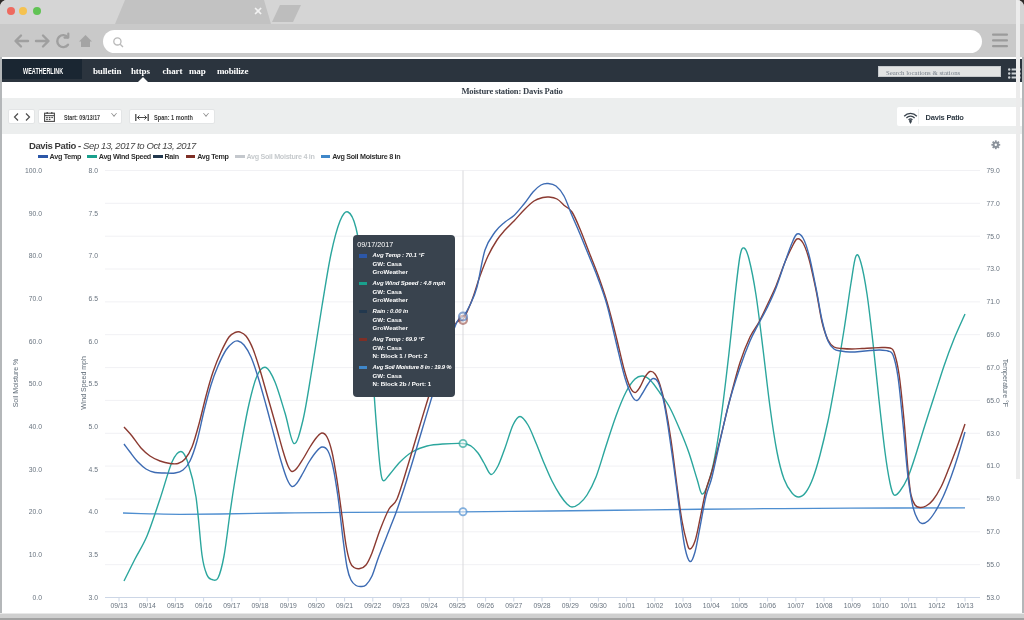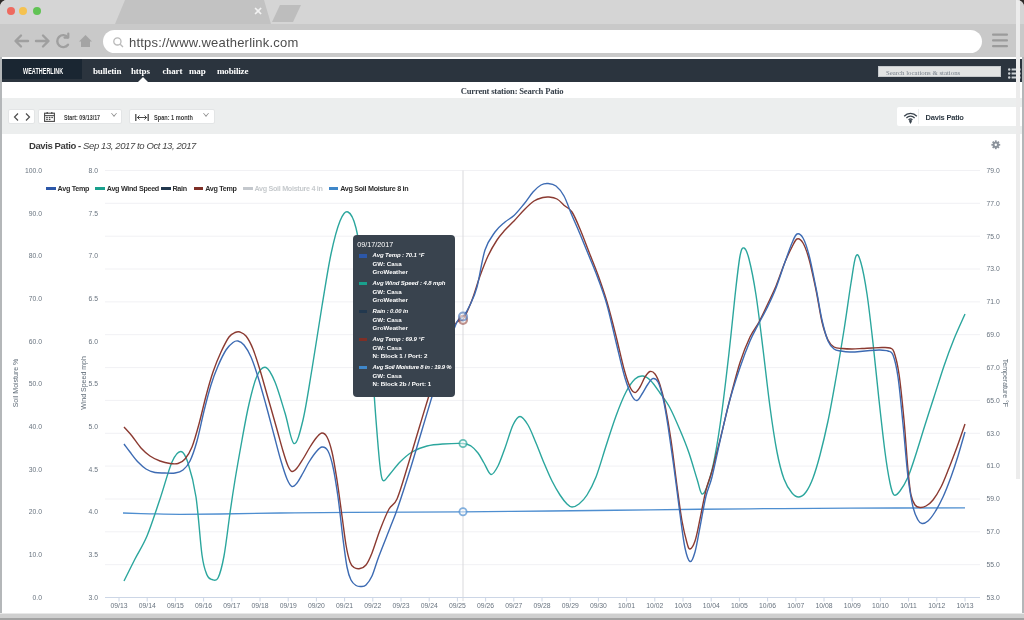--- a/index.html
+++ b/index.html
@@ -42,21 +42,21 @@
   #ctlbar { position:absolute; left:2px; top:98px; width:1020px; height:36px; background:#eceeee; }
   .wbox { position:absolute; top:11px; height:14.5px; background:#fff; border:1px solid #e3e5e6; border-radius:2px; }
   .ctltext { position:absolute; font-size:7px; color:#3a3a3a; font-weight:bold; top:3.5px; transform-origin:left; white-space:nowrap; }
   .caret { position:absolute; width:6px; height:4px; }
   .caret::before { content:""; position:absolute; left:0; top:0; width:6px; height:4px;
      clip-path:polygon(0 0, 12% 0, 50% 62%, 88% 0, 100% 0, 50% 100%); background:#8a8a8a; }
   
   #page { position:absolute; left:2px; top:134px; width:1020px; height:479px; background:#fff; }
   #rightstrip { position:absolute; left:1016px; top:0px; width:4px; height:479px; background:#ececec; }
   #charttitle { position:absolute; left:29px; top:139.5px; font-size:9.5px; letter-spacing:-0.4px; color:#3a3a3a; }
-  #legend { position:absolute; left:16px; top:153px; width:600px; height:8px; font-size:7.5px; line-height:7px;margin-top:32px; }
+  #legend { position:absolute; left:8px; top:153px; width:600px; height:8px; font-size:7.5px; line-height:7px; }
   .lchip { display:inline-block; width:9.8px; height:3.2px; margin-right:1.7px; position:relative; top:-1.2px; }
   .litem { position:absolute; top:0; font-size:7.2px; letter-spacing:-0.3px; font-weight:bold; color:#2f2f2f; white-space:nowrap; }
   
   #tooltip { position:absolute; left:352.8px; top:235px; width:102.7px; height:162px;
              background:#39434e; border-radius:4px; color:#fff; }
   #tooltip .hd { position:absolute; left:4.5px; top:4.5px; font-size:7.2px; }
   .titem { position:absolute; left:0; width:102px; }
   .titem .chip { position:absolute; left:6px; top:0.5px; width:8.4px; height:3.4px; }
   .titem .l1 { position:absolute; left:19.7px; top:-1.5px; font-size:6px; font-weight:bold;
                font-style:italic; white-space:nowrap; letter-spacing:-0.1px; }
@@ -90,21 +90,20 @@
       </g>
       <g fill="#a4a4a4">
           <path d="M79 17.5 L85.5 11 L92 17.5 L90 17.5 L90 23 L81 23 L81 17.5 Z"></path>
         </g>
     </svg>
     <div id="addr">
       <svg style="position:absolute;left:9px;top:5.5px" width="13" height="13" viewBox="0 0 13 13">
         <circle cx="5.4" cy="5.4" r="3.6" fill="none" stroke="#b9b9b9" stroke-width="1.3"></circle>
         <path d="M8.2 8.2 L11 11" stroke="#b9b9b9" stroke-width="1.3"></path>
       </svg>
-      <div id="urltext">https://www.weatherlink.com</div>
     </div>
     <svg style="position:absolute;left:992px;top:9px" width="17" height="15" viewBox="0 0 17 15">
       <g fill="#9b9b9b">
           <rect x="0" y="0.5" width="16" height="2.3" rx="1"></rect>
       <rect x="0" y="6.2" width="16" height="2.3" rx="1"></rect>
       <rect x="0" y="11.9" width="16" height="2.3" rx="1"></rect>
         </g>
     </svg>
   </div>
 
@@ -126,21 +125,21 @@
           <circle cx="1.2" cy="1.5" r="1.2"></circle>
           <circle cx="1.2" cy="5.5" r="1.2"></circle>
           <circle cx="1.2" cy="9.5" r="1.2"></circle>
       <rect x="3.6" y="0.5" width="9" height="2"></rect>
           <rect x="3.6" y="4.5" width="9" height="2"></rect>
           <rect x="3.6" y="8.5" width="9" height="2"></rect>
         </g>
     </svg>
   </div>
   <div id="curbar">
-      <div>Current station: Search Patio</div>
+      <div>Moisture station: Davis Patio</div>
     </div>
 
   <div id="ctlbar">
     <div class="wbox" style="left:5.5px; width:27px;">
       <svg style="position:absolute;left:4px;top:3px" width="18" height="8" viewBox="0 0 18 8">
         <path d="M5 0.5 L1.5 4 L5 7.5 M13 0.5 L16.5 4 L13 7.5" stroke="#4e4e4e" stroke-width="1.2" fill="none"></path>
       </svg>
     </div>
     <div class="wbox" style="left:36px; width:84px;">
       <svg style="position:absolute;left:5px;top:2px" width="11" height="10" viewBox="0 0 11 10">

